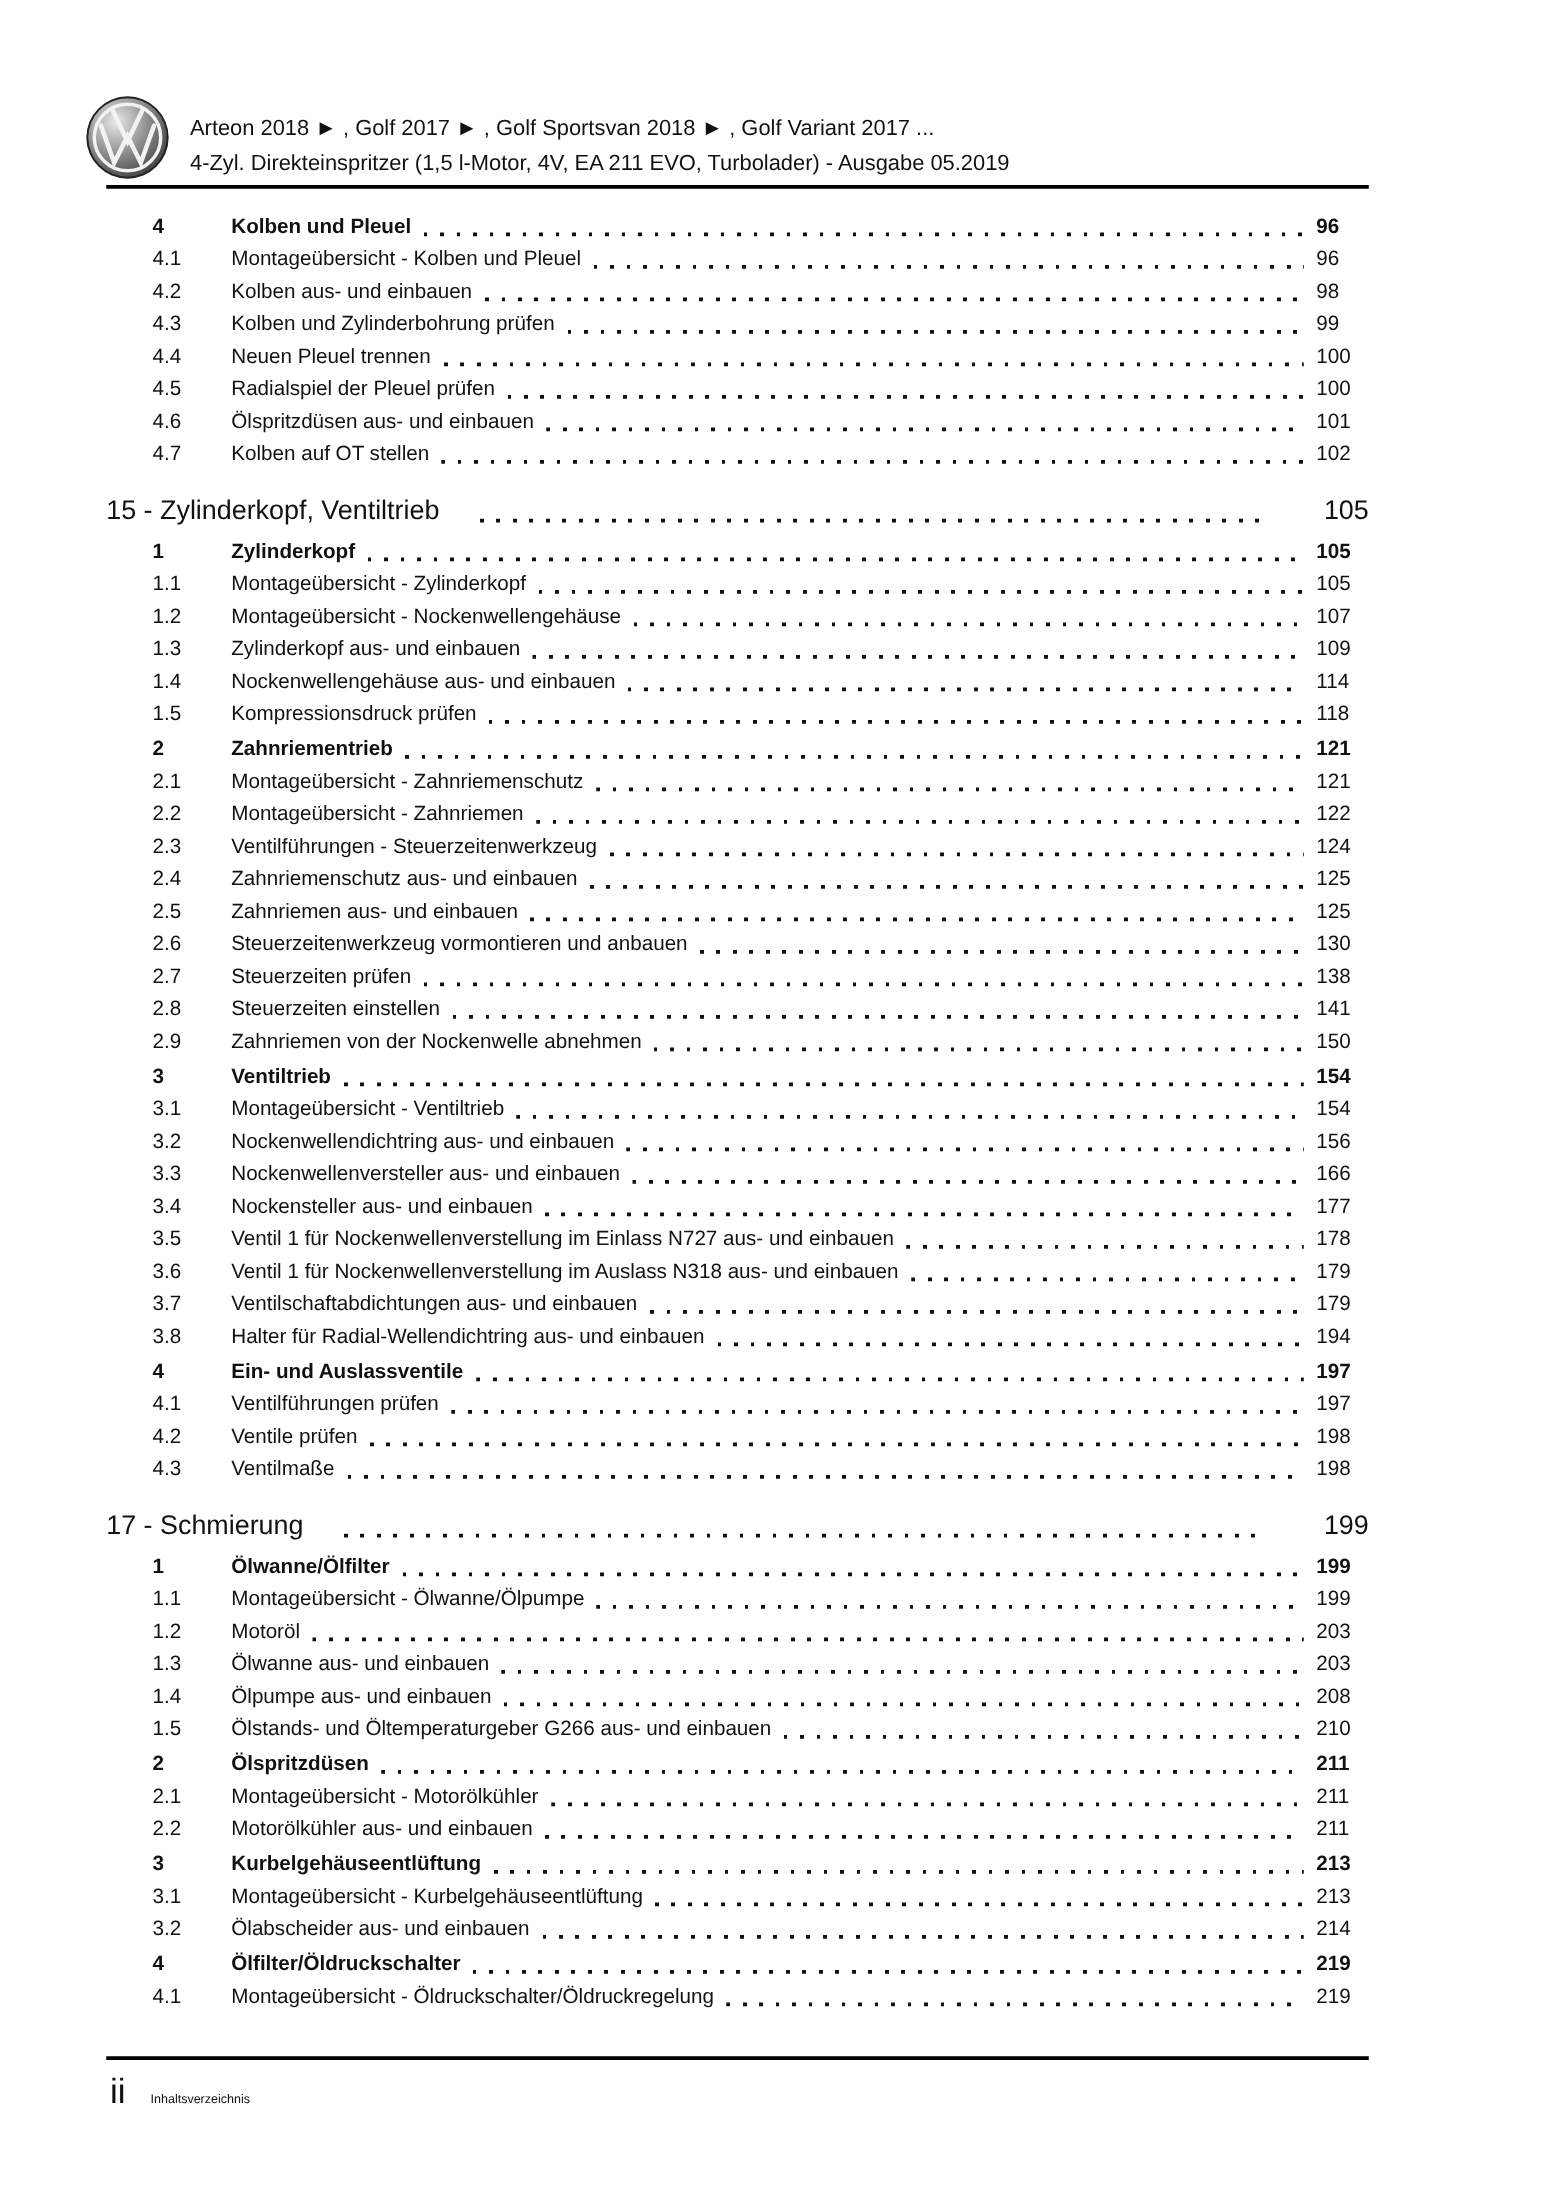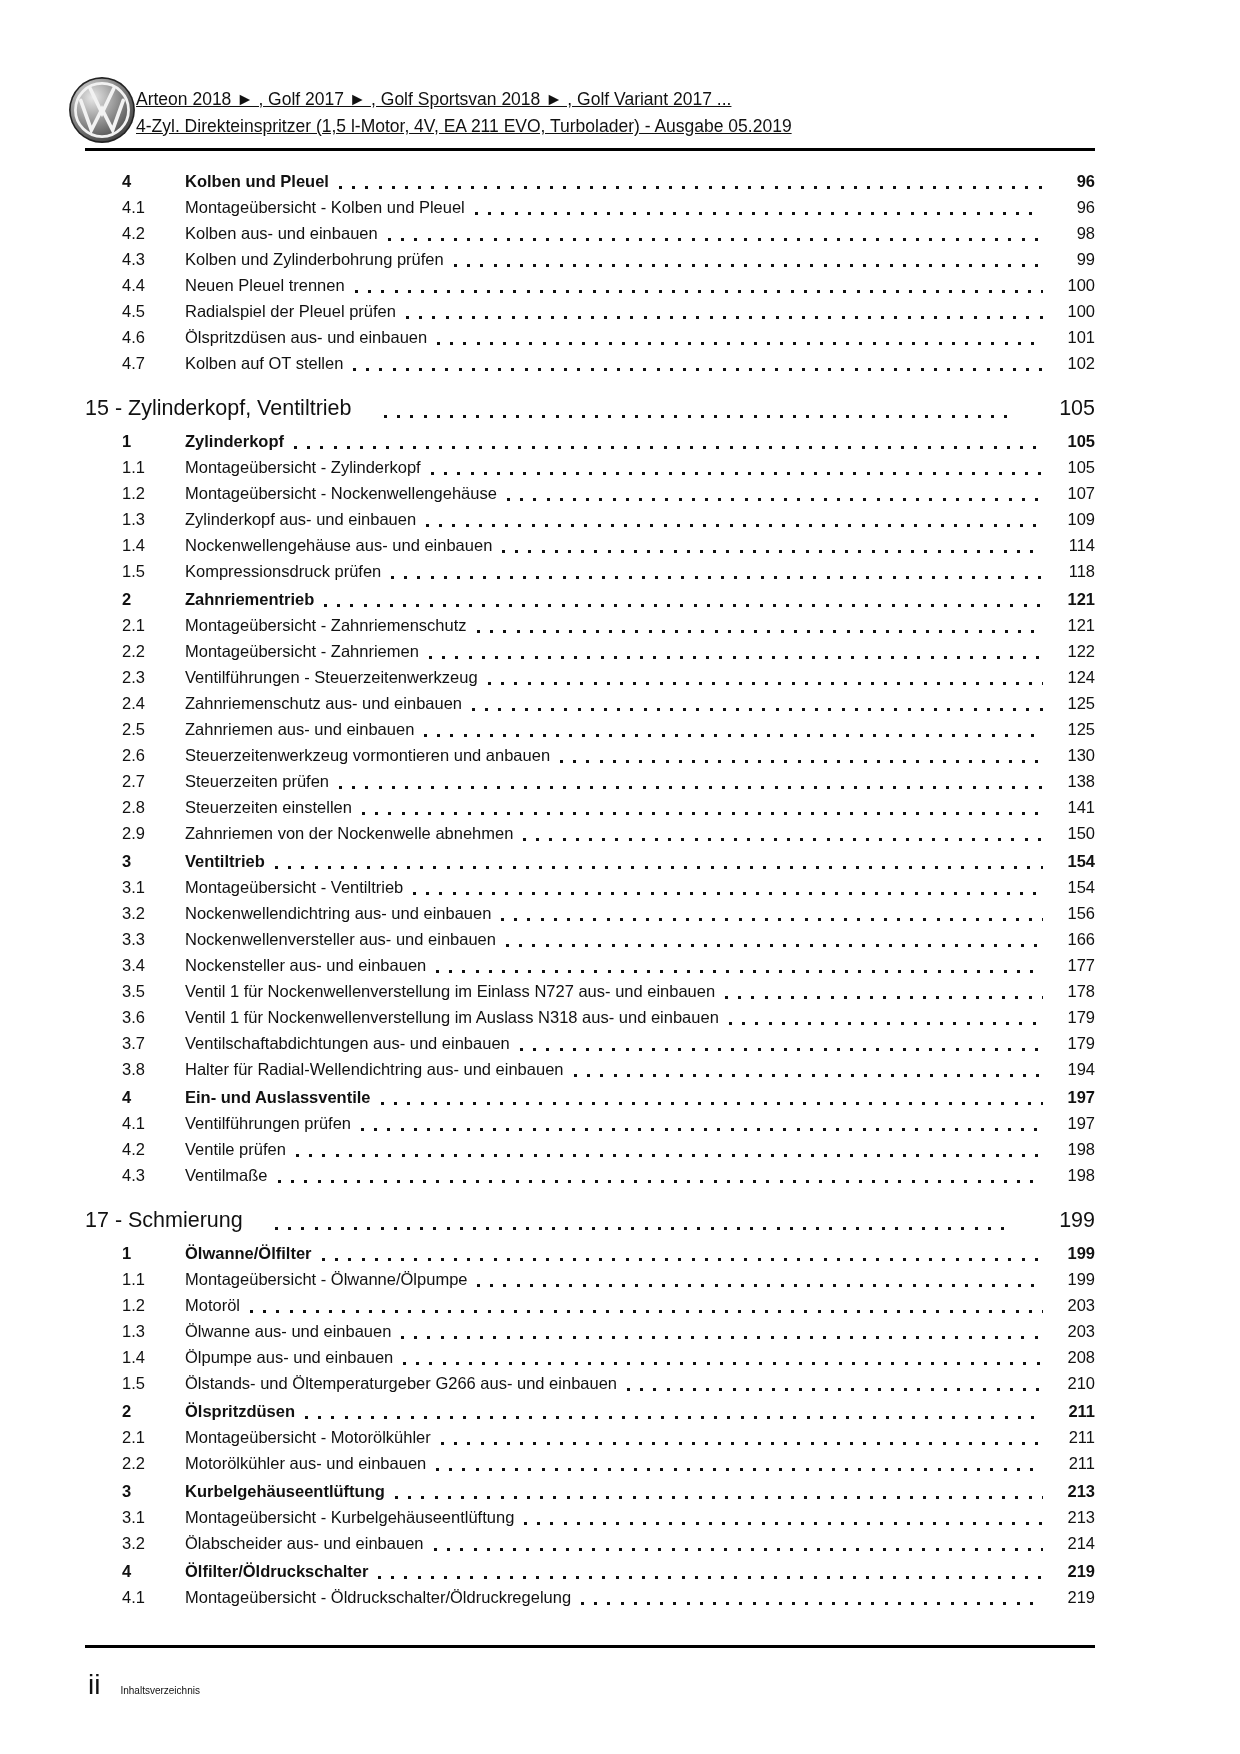--- a/index.html
+++ b/index.html
@@ -4,21 +4,21 @@
 <style>
   html,body { margin:0; padding:0; }
   body {
     width:1240px; height:1754px;
     background:#ffffff; color:#111;
     font-family:"Liberation Sans", sans-serif;
     position:relative; overflow:hidden;
   }
   .page-header {
     position:absolute; top:76px; left:68px; right:145px;
-    display:flex; align-items:center; gap:0;text-decoration:underline;
+    display:flex; align-items:flex-end; gap:16px;
   }
   .logo { width:68px; height:68px; flex:none; }
   .header-text { font-size:17.5px; line-height:27.5px; padding-top:6px; white-space:nowrap; }
   .rule {
     position:absolute; left:85px; width:1010px; height:3px; background:#000;
   }
   .rule.top { top:148px; }
   .rule.bottom { top:1645px; }
 
   .toc {
@@ -29,35 +29,35 @@
     font-size:16.5px; line-height:26px; white-space:nowrap;
   }
   .toc-row.bold { font-weight:bold; margin-top:2px; }
   .toc-row .num { flex:none; width:63px; padding-left:37px; box-sizing:content-box; }
   .toc-row .title { flex:none; }
   .dot-leader {
     flex:1 1 auto; min-width:24px; height:3px; align-self:flex-end;
     margin:0 10px 5px 10px;
     background:repeating-linear-gradient(to right, #111 0 3px, transparent 3px 13.2px);
   }
-  .toc-row .pg { flex:none; width:42px; text-align:right; }
+  .toc-row .pg { flex:none; width:42px; text-align:left; }
 
   .chapter-row {
     display:flex; align-items:baseline;
     font-size:21.5px; line-height:32px; white-space:nowrap;
     margin-top:16px; margin-bottom:4px;gap:20px;
   }
   .chapter-row .dot-leader { margin:0 10px 6px 12px; }
   .chapter-row .pg { flex:none; width:52px; text-align:right; }
 
   .page-footer {
     position:absolute; top:1658px; left:88px;
     display:flex; align-items:baseline; gap:20px;
   }
-  .footer-page { font-size:28px; line-height:30px;margin-top:12px; }
+  .footer-page { font-size:28px; line-height:30px; }
   .footer-label { font-size:10px; }
 </style>
 </head>
 <body>
 
 <header class="page-header">
   <span class="logo">
     <svg viewBox="0 0 64 64" width="68" height="68" aria-hidden="true">
       <defs>
         <radialGradient id="vwg" cx="35%" cy="30%" r="80%">

